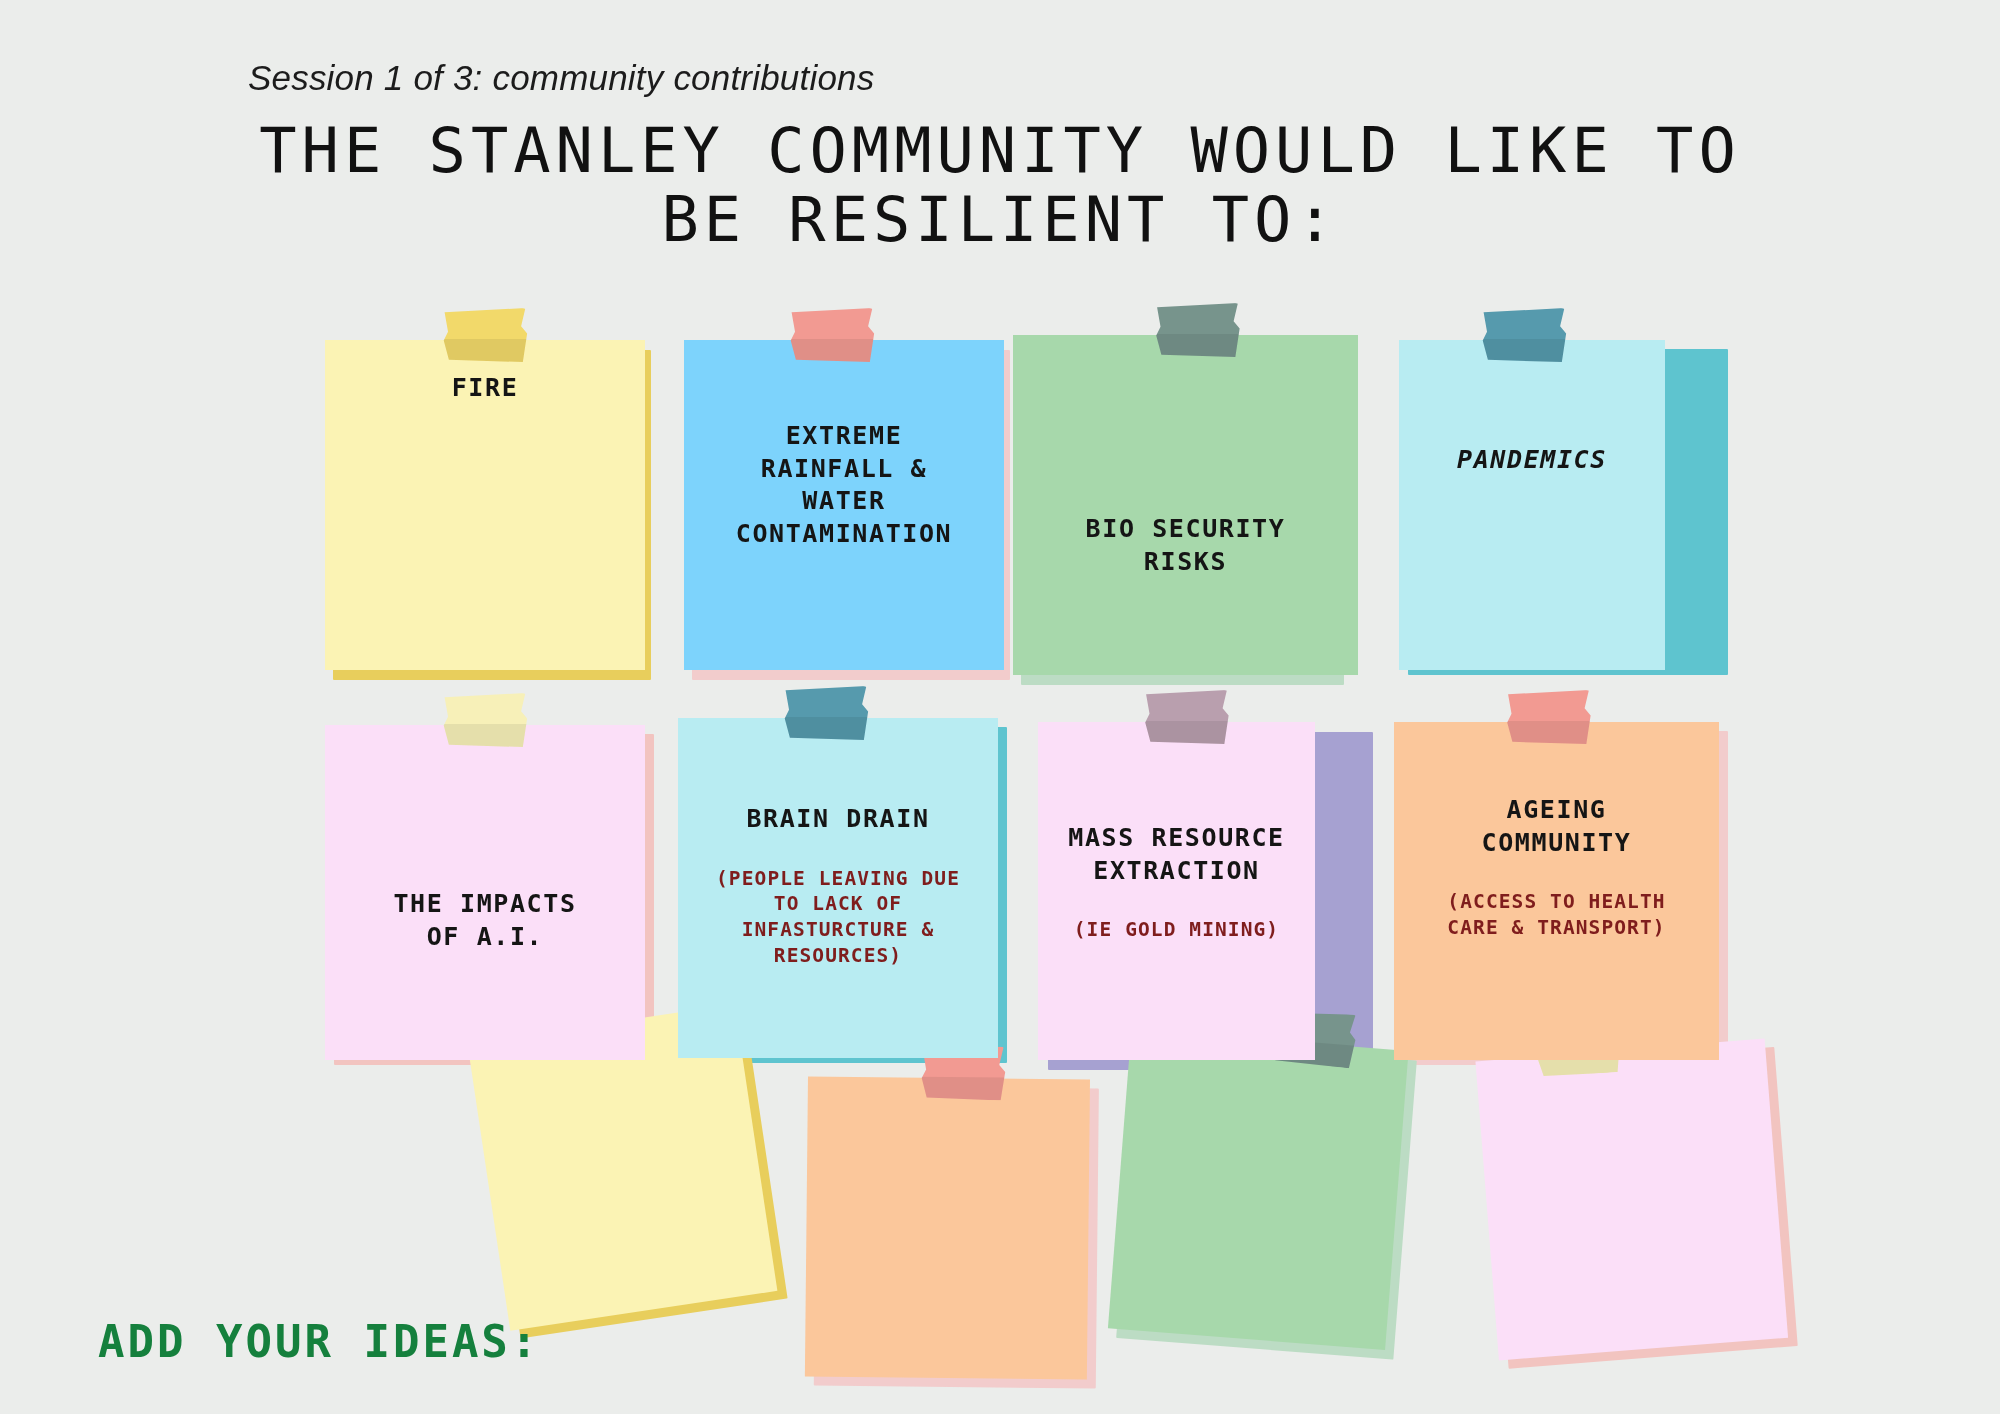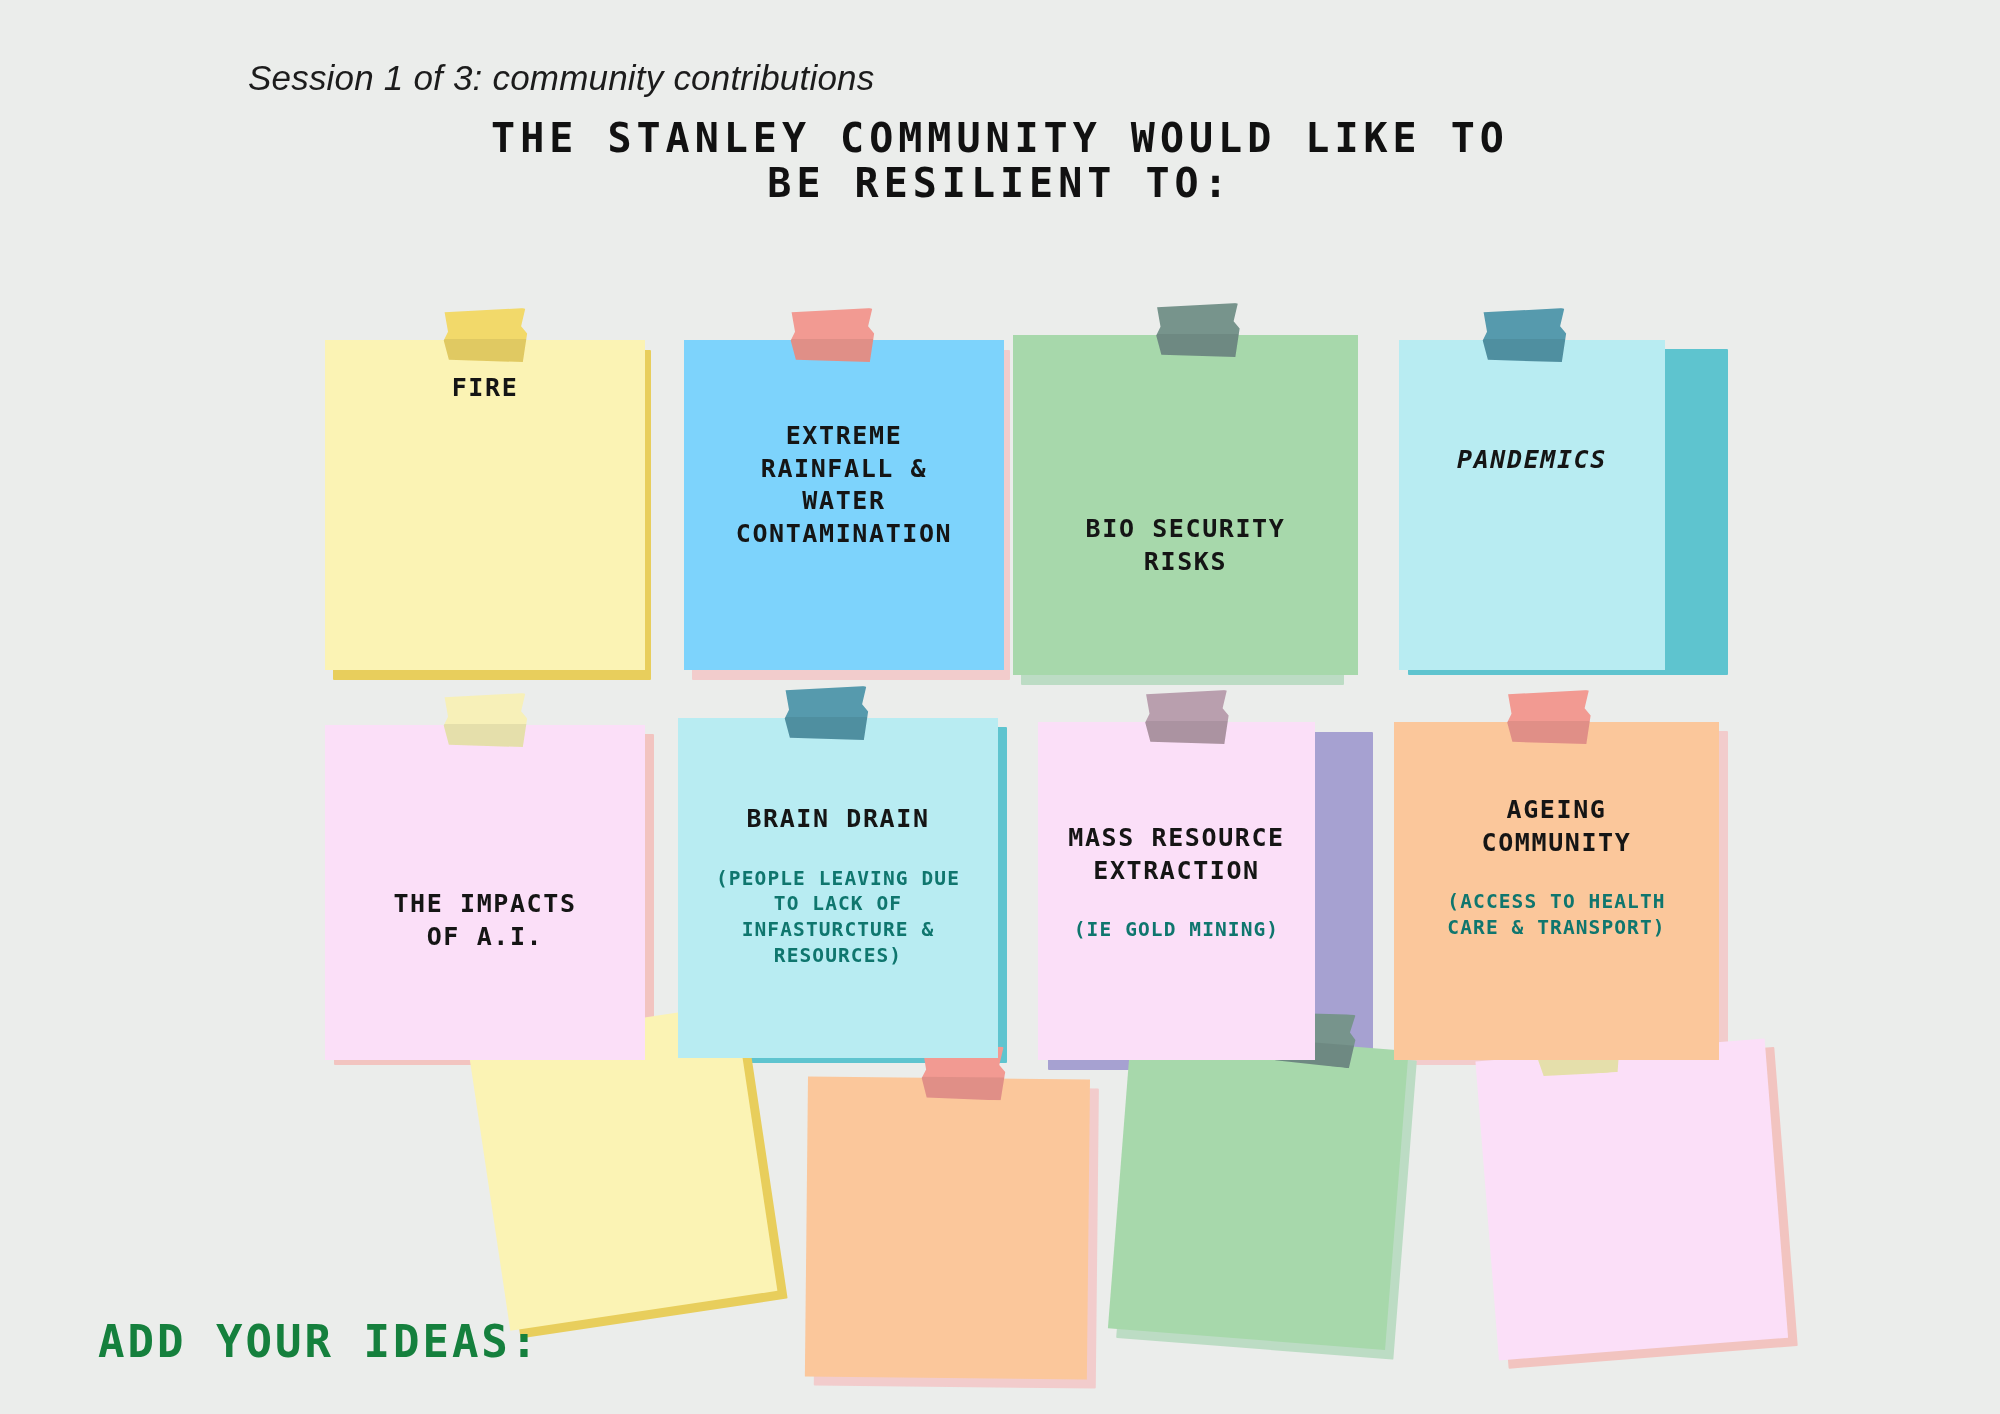--- a/index.html
+++ b/index.html
@@ -23,22 +23,22 @@
     letter-spacing:.2px;
     color:#1c1c1c;
     white-space:nowrap;
   }
   .headline{
     position:absolute;
     left:0;right:0;
     top:116px;
     text-align:center;
     font-family:"DejaVu Sans Mono", monospace;
-    font-weight:700;
-    font-size:40px;
+    font-weight:400;
+    font-size:62px;
     line-height:1.12;
     letter-spacing:5px;
     color:#111111;
     padding-left:60px;
     padding-right:60px;
   }
   .headline .l2{display:block;}
 
   .add-ideas{
     position:absolute;
@@ -90,21 +90,21 @@
     font-weight:700;
     color:#151515;
     letter-spacing:1.6px;
     line-height:1.30;
     font-size:25px;
     position:relative;z-index:2;
   }
   .subtitle{
     font-family:"DejaVu Sans Mono", monospace;
     font-weight:700;
-    color:#0f766e;
+    color:#7f1d1d;
     letter-spacing:1.1px;
     line-height:1.33;
     font-size:19.5px;
     position:relative;z-index:2;
   }
 
   
   .blank-note{position:absolute;}
   .blank-note .paper{position:absolute;inset:0;}
   .blank-note .edge{position:absolute;}

